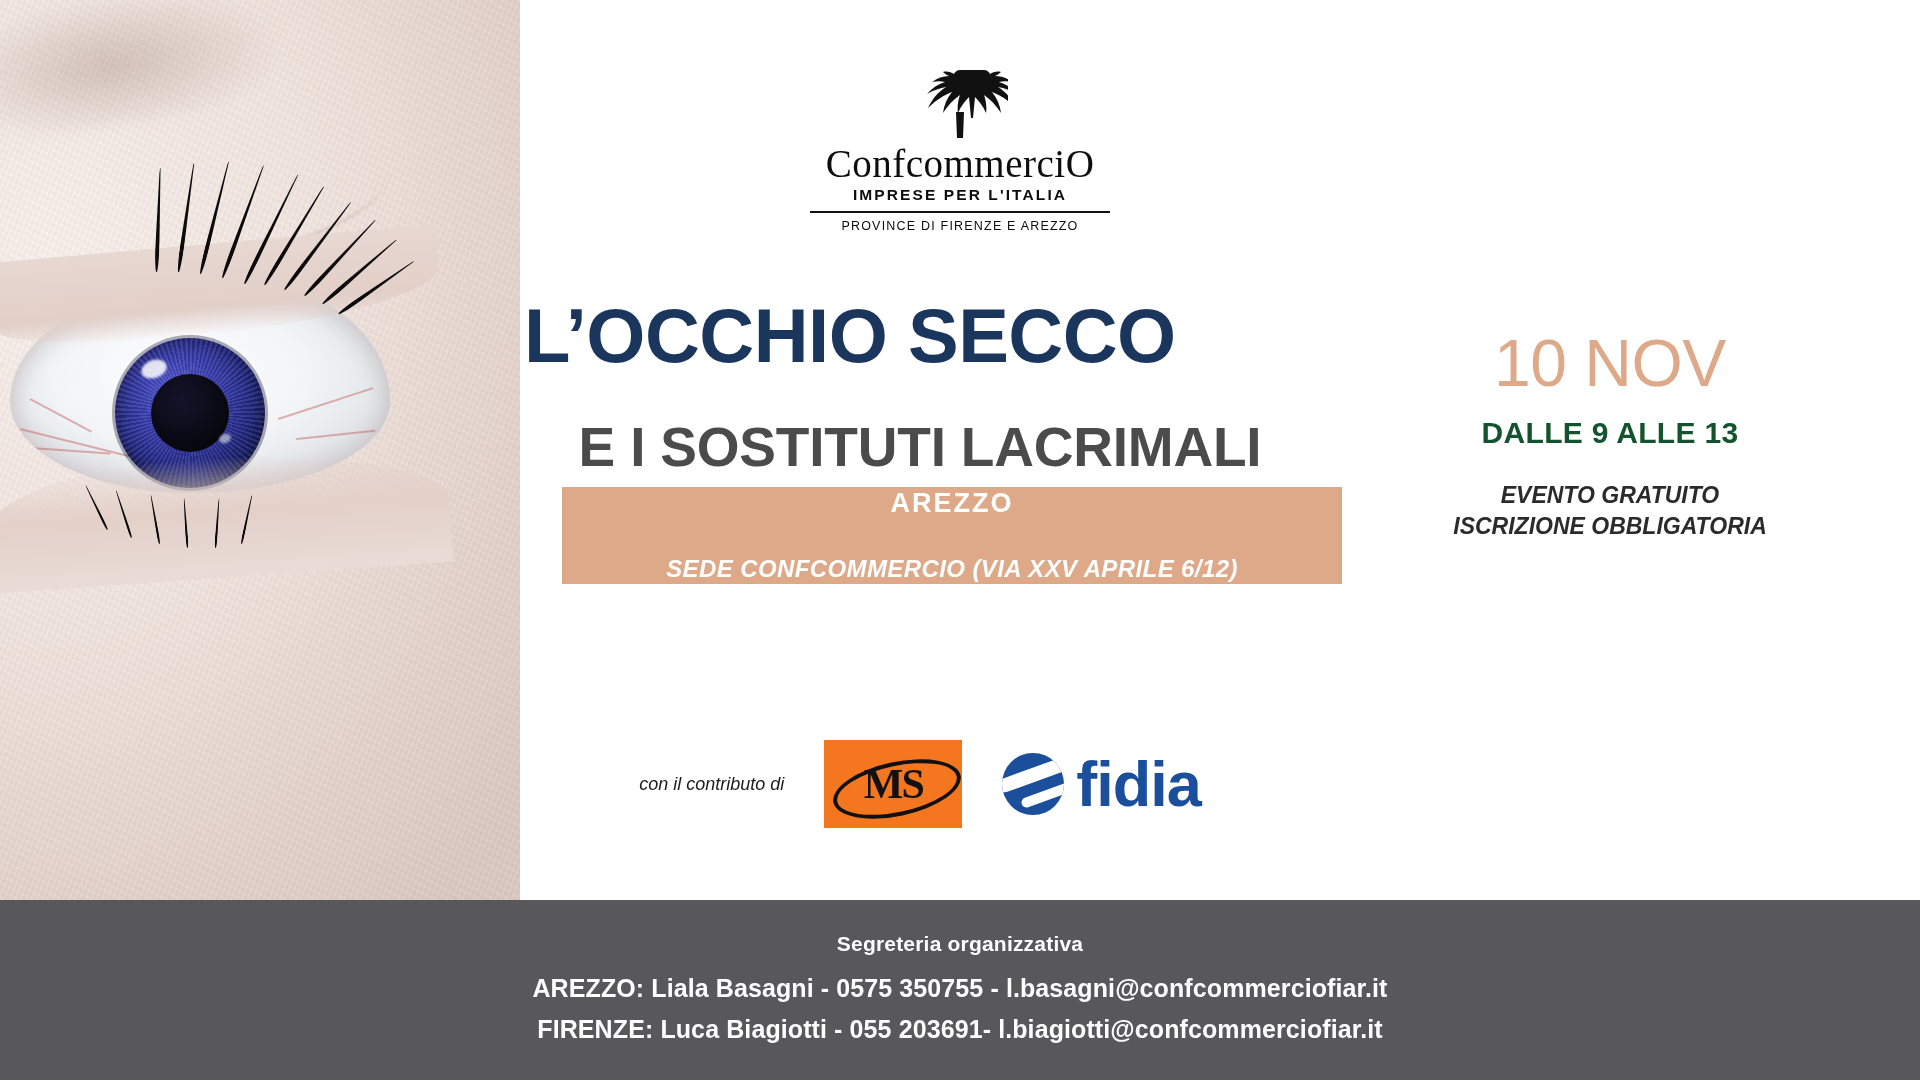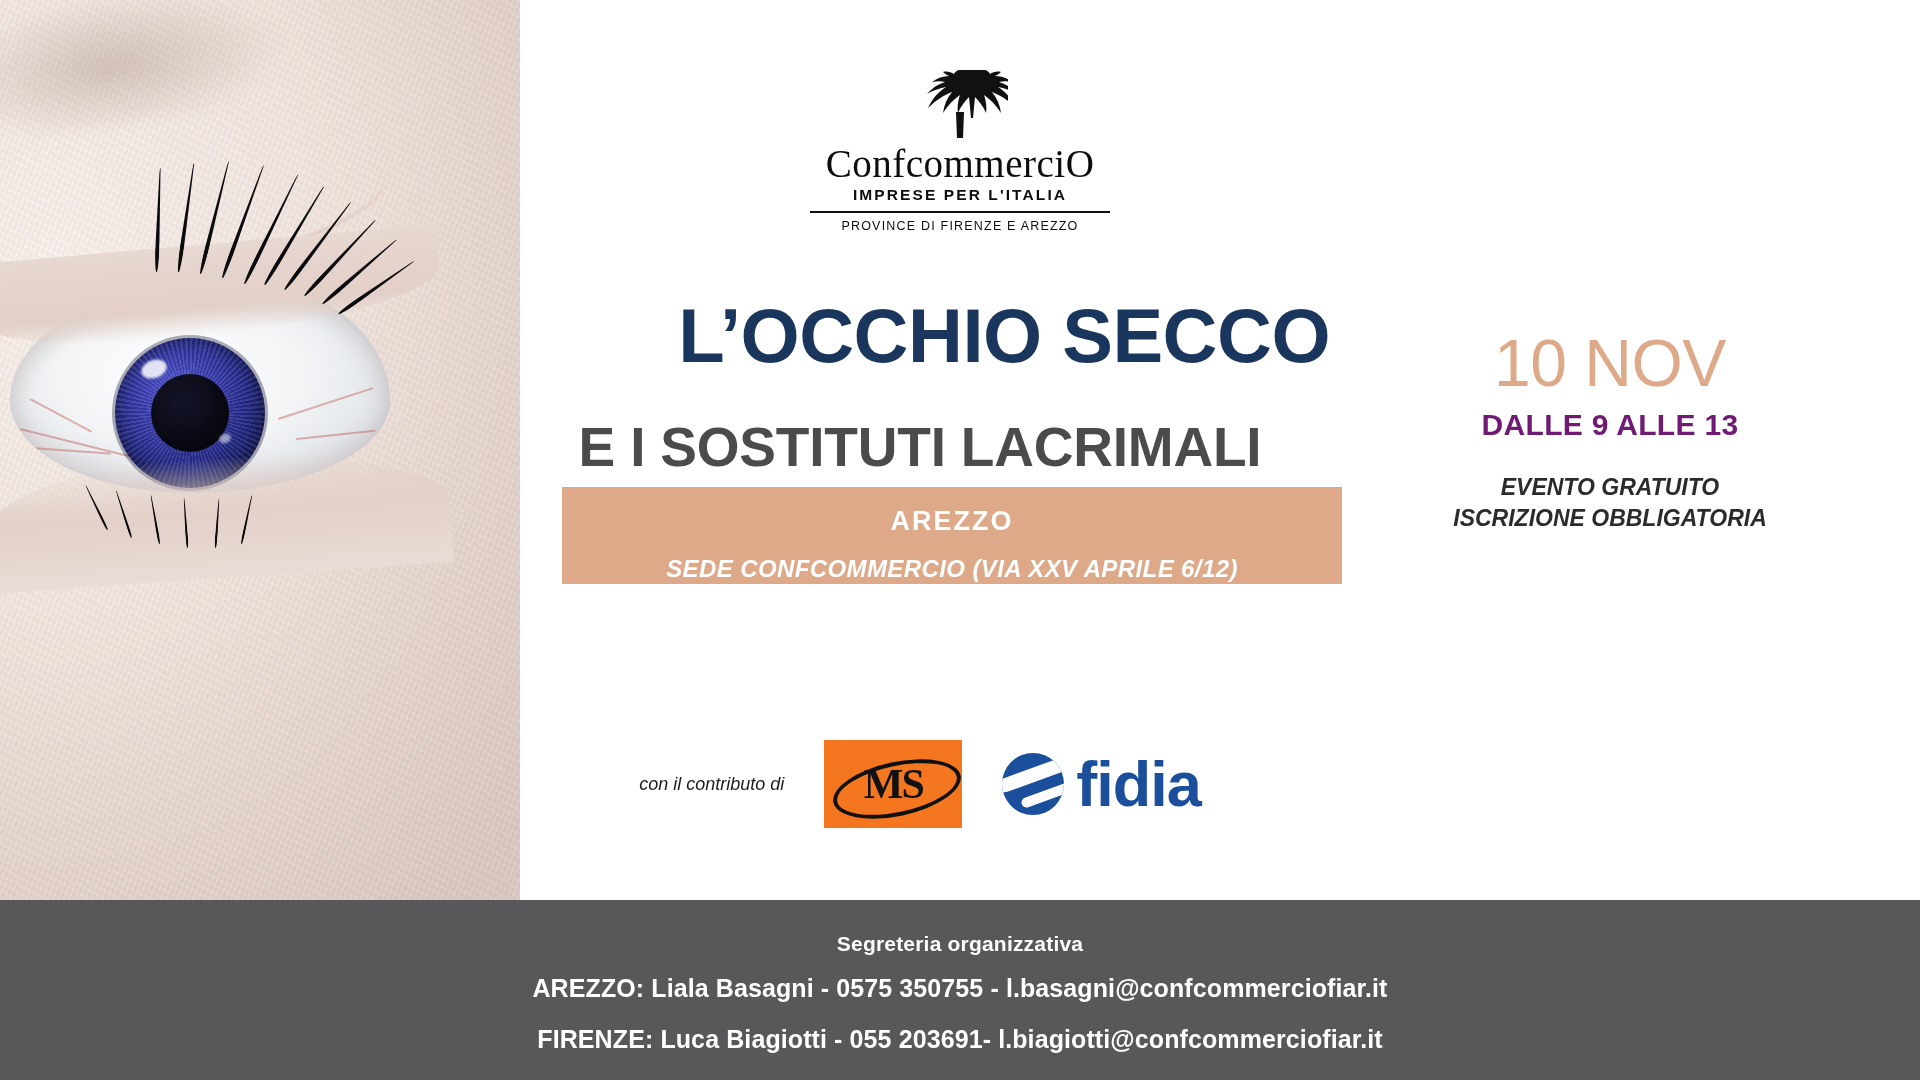--- a/index.html
+++ b/index.html
@@ -212,24 +212,24 @@
     margin: 7px auto 6px;
   }
   .logo-prov {
     font-size: 12.5px;
     letter-spacing: 1.2px;
     font-weight: 400;
   }
 
   .title1 {
     position: absolute;
-    left: 10px;
+    left: 4px;
     top: 300px;
     width: 800px;
-    text-align: right;
+    text-align: left;
     font-size: 76px;
     line-height: 0.95;
     font-weight: 700;
     color: #1b365d;
     letter-spacing: -0.5px;
   }
   .title2 {
     position: absolute;
     left: 0;
     top: 420px;
@@ -246,21 +246,21 @@
     position: absolute;
     left: 562px;
     top: 487px;
     width: 780px;
     height: 97px;
     background: #dda988;
     color: #ffffff;
     display: flex;
     flex-direction: column;
     align-items: center;
-    justify-content: flex-end;
+    justify-content: space-between;
     gap: 15px;
   }
   .place-city {
     font-size: 27px;
     font-weight: 700;
     letter-spacing: 2px;
     line-height: 1.25;
   }
   .place-addr {
     font-size: 24px;
@@ -282,22 +282,22 @@
   .date {
     font-size: 66px;
     font-weight: 400;
     color: #dda988;
     line-height: 1;
     letter-spacing: -0.5px;
   }
   .hours {
     font-size: 30px;
     font-weight: 700;
-    color: #701a75;
-    margin-top: 12px;
+    color: #14532d;
+    margin-top: 20px;
     letter-spacing: 0.3px;
   }
   .notes {
     margin-top: 30px;
     font-size: 23px;
     font-weight: 700;
     font-style: italic;
     line-height: 1.35;
     color: #2b2b2b;
   }
@@ -408,21 +408,21 @@
     padding-top: 32px;
     letter-spacing: 0.2px;
   }
   .footer-line {
     font-size: 25px;
     font-weight: 700;
     margin-top: 18px;
     letter-spacing: 0.1px;
   }
   .footer-line.second {
-    margin-top: 22px;
+    margin-top: 12px;
   }
 </style>
 </head>
 <body>
 
 <div class="eye-photo">
   <div class="skin"></div>
   <div class="skin-texture"></div>
   <div class="brow"></div>
   <div class="lid-crease"></div>

